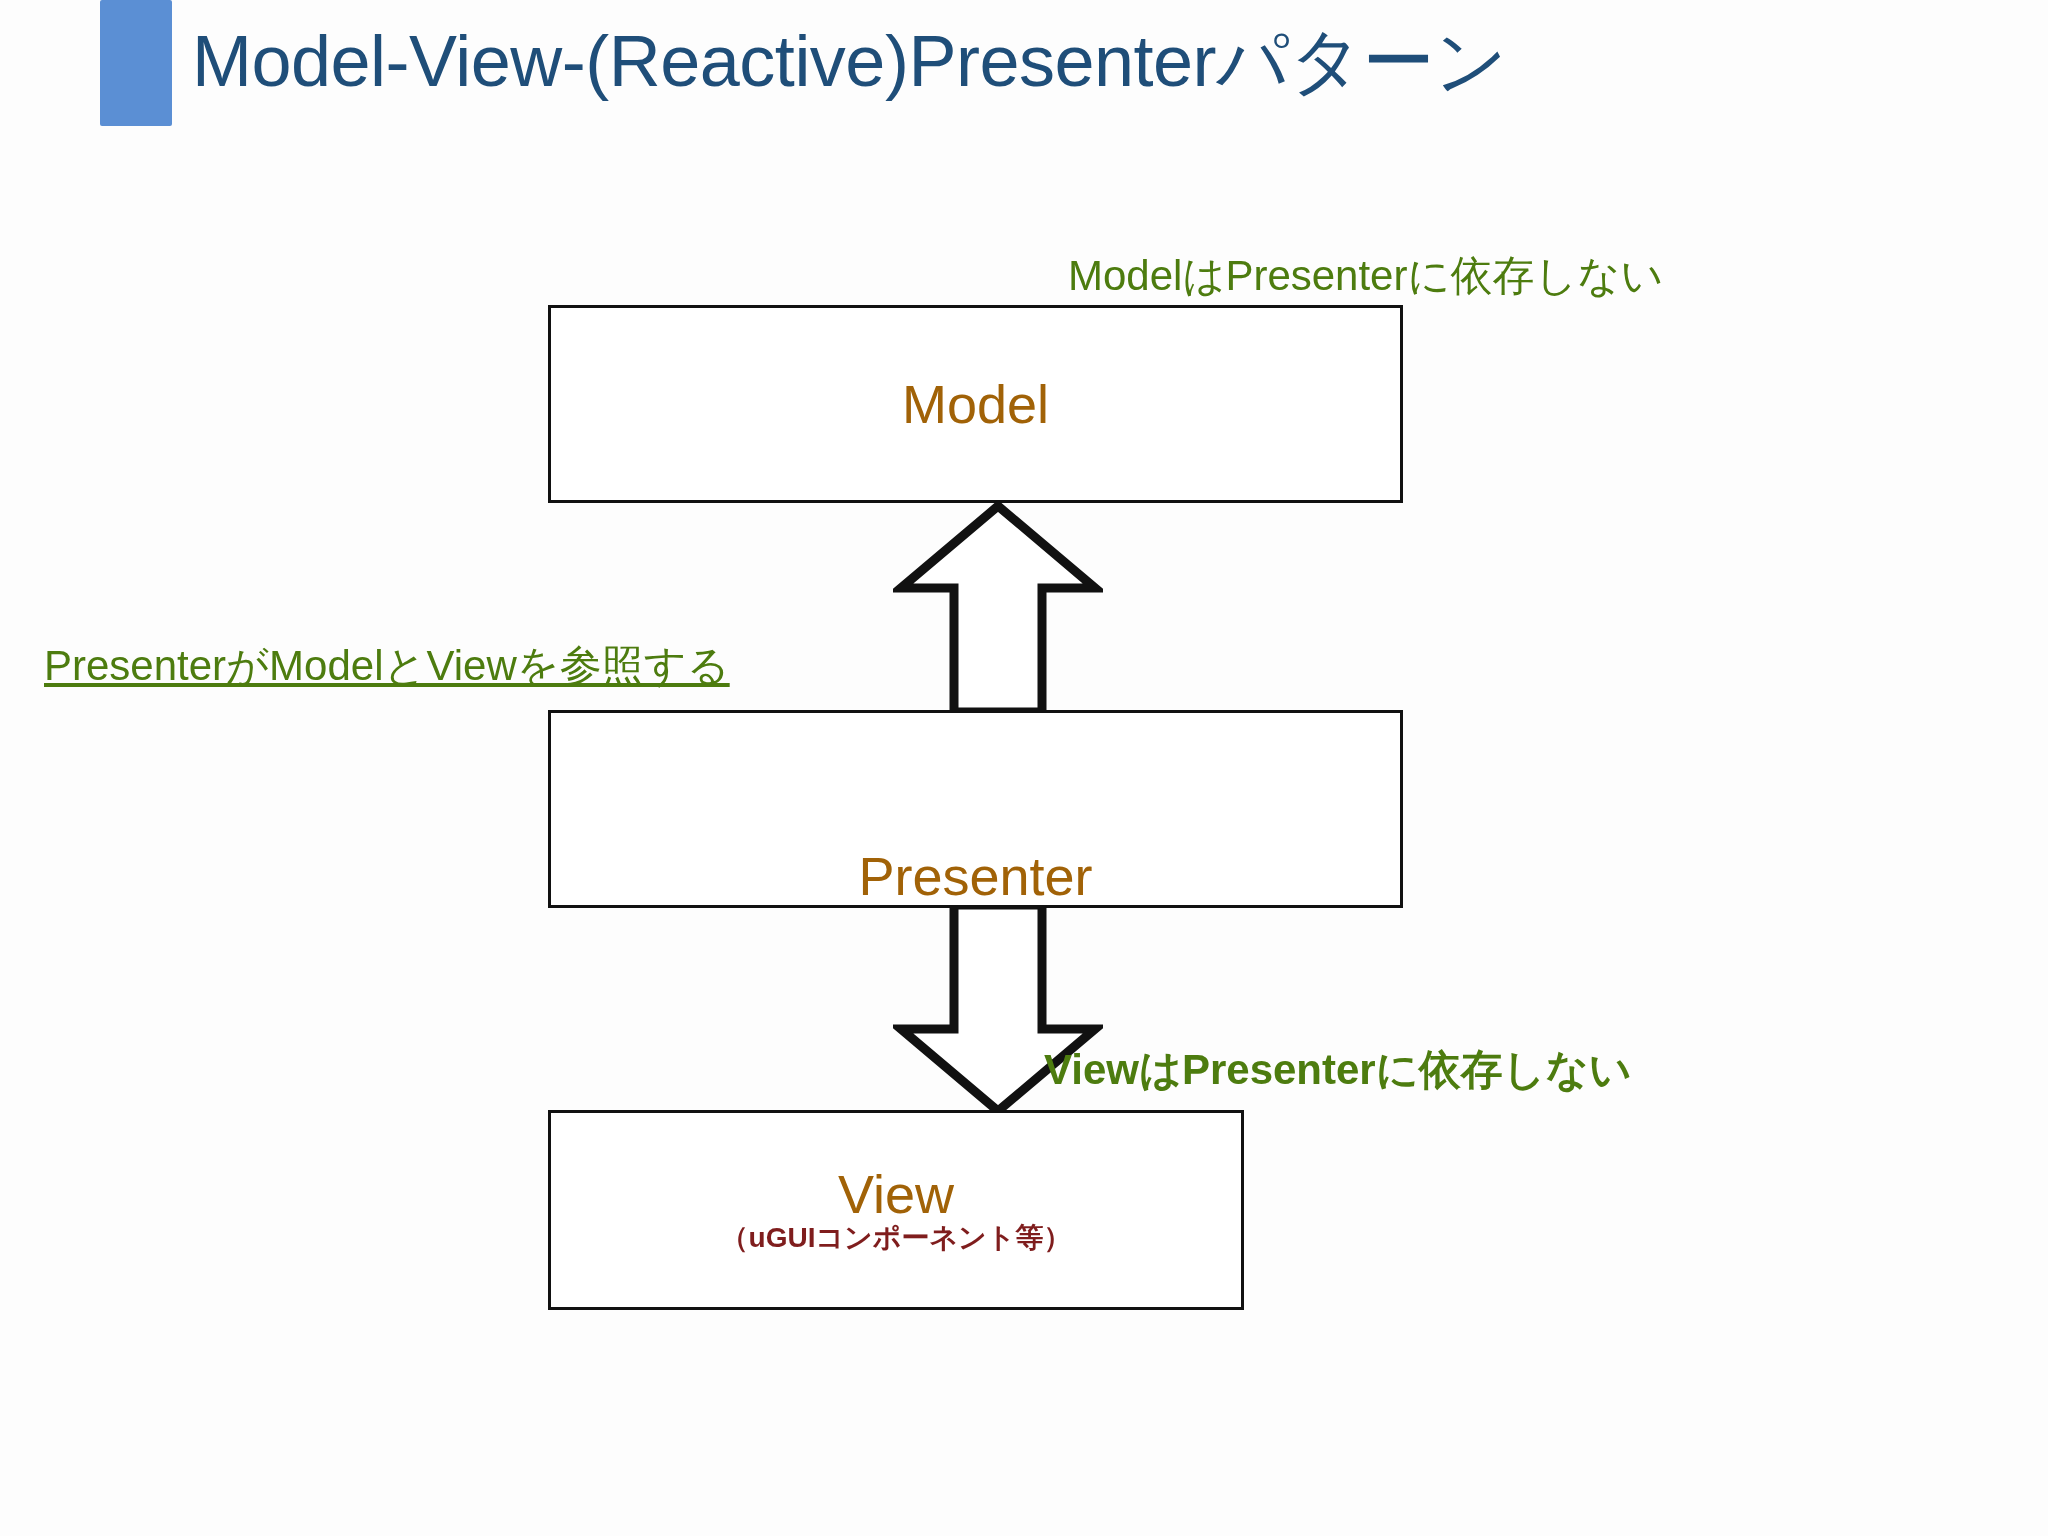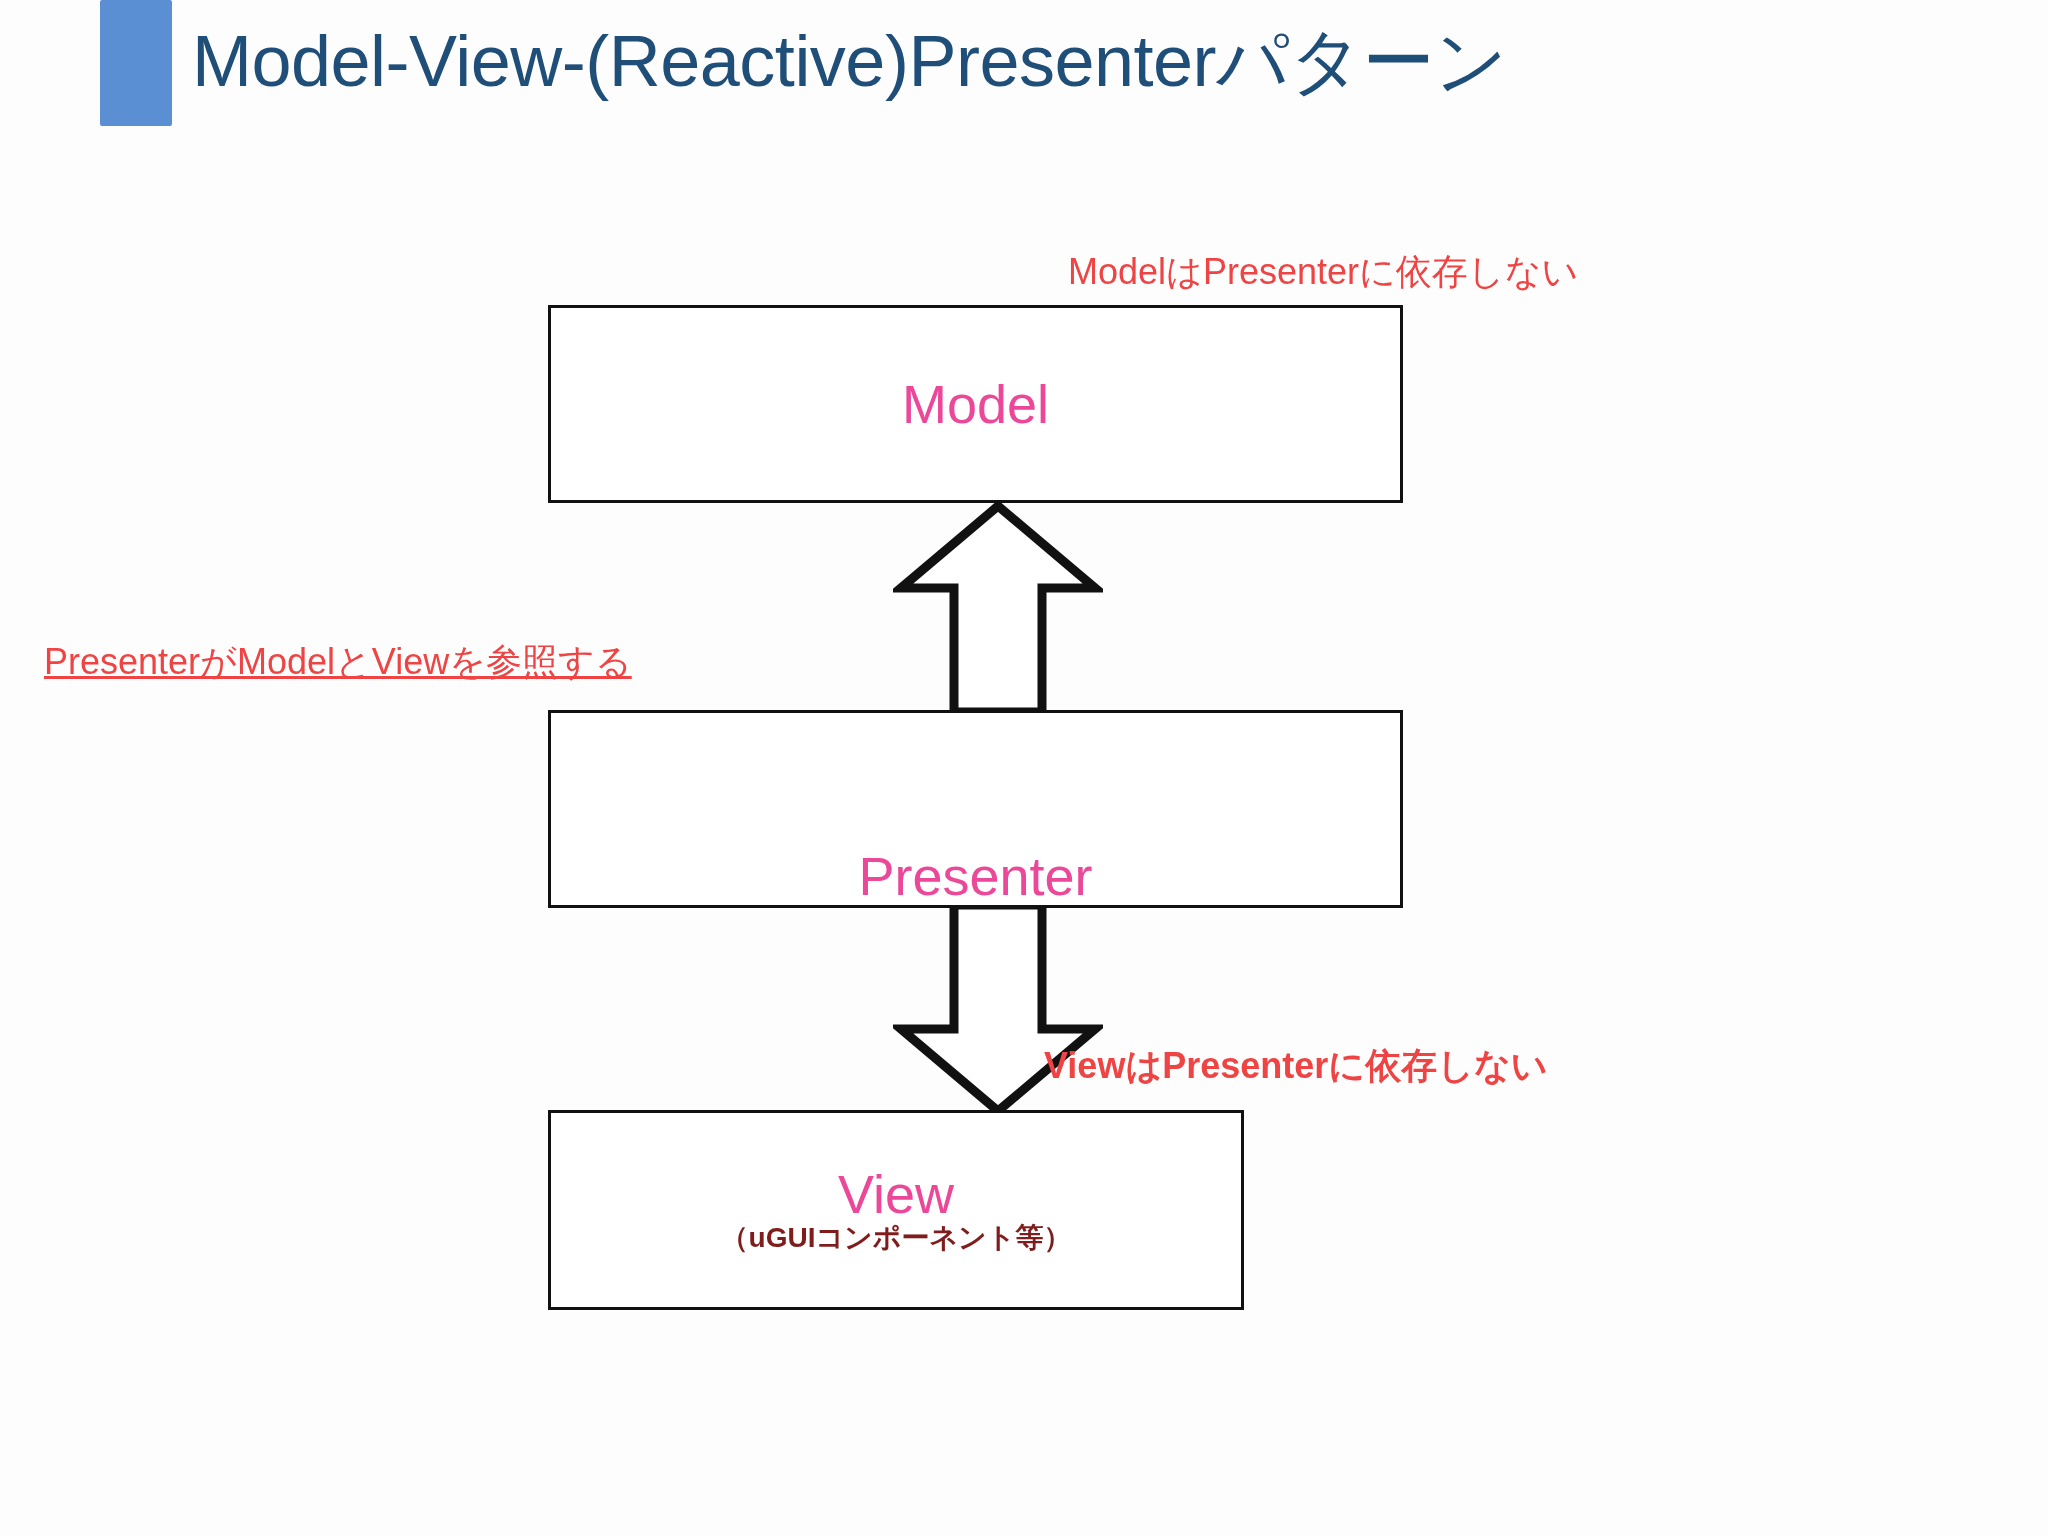--- a/index.html
+++ b/index.html
@@ -49,36 +49,36 @@
     flex-direction: column;
     align-items: center;
     justify-content: center;
   }
   #model-box   { left: 548px; top: 305px;  width: 855px; height: 198px; }
   #presenter-box { left: 548px; top: 710px; width: 855px; height: 198px; justify-content: flex-end; }
   #view-box    { left: 548px; top: 1110px; width: 696px; height: 200px; }
 
   .node-title {
     font-size: 54px;
-    color: #ec4899;
+    color: #a16207;
     line-height: 1.05;
   }
   .node-subtitle {
     font-size: 28px;
     color: #7f1d1d;
     margin-top: 0;
     line-height: 1.1;
     font-weight: bold;
   }
 
   
   .annotation {
     position: absolute;
-    font-size: 36px;
-    color: #ef4444;
+    font-size: 42px;
+    color: #4d7c0f;
     white-space: nowrap;
   }
   #annotation-model  { left: 1068px; top: 248px; }
   #annotation-presenter { left: 44px;  top: 638px; text-decoration: underline; }
   #annotation-view   { left: 1044px; top: 1042px; font-weight: bold; }
 
   
   .arrow-svg { position: absolute; }
   #arrow-up-presenter-to-model { left: 893px; top: 500px; }
   #arrow-down-presenter-to-view { left: 893px; top: 905px; }

